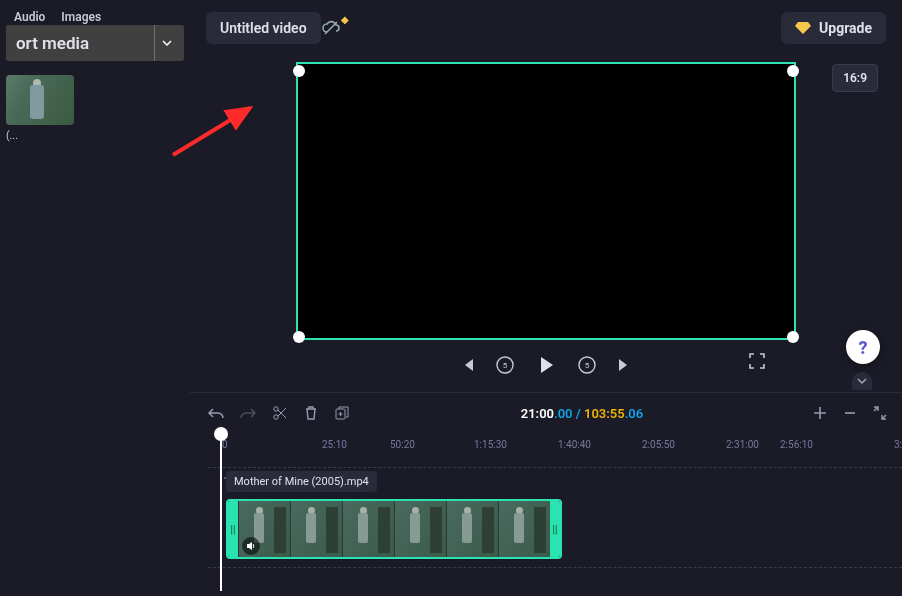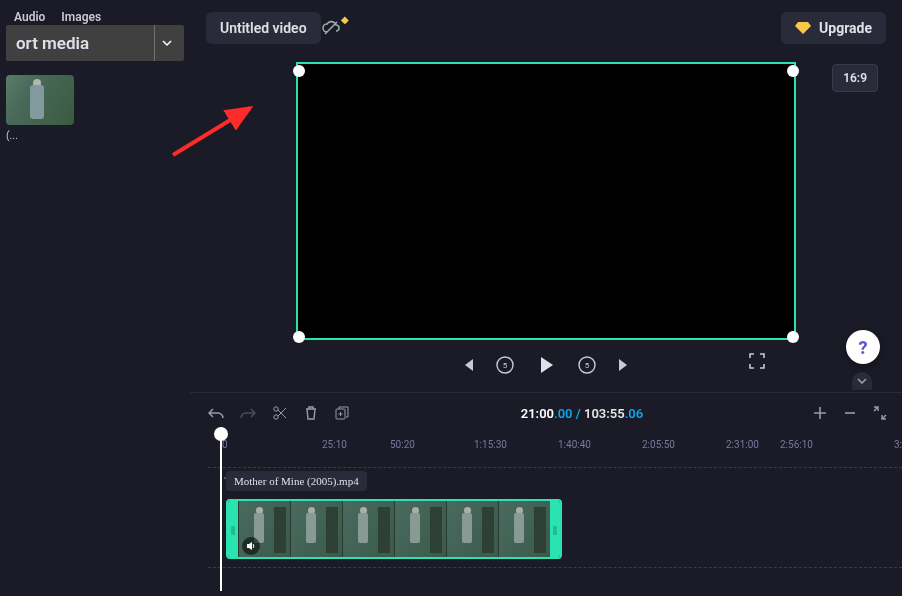--- a/index.html
+++ b/index.html
@@ -151,21 +151,21 @@
     width: 712px; height: 204px;
     background:#1a1b26;
     border-top: 1px solid #2a2b3a;
   }
   .tl-topbar { display:flex; align-items:center; height:40px; padding: 0 14px 0 18px;}
   .tl-ic { color:#9a9ab0; cursor:pointer; margin-right:16px;}
   .tl-ic.dis { opacity:0.4; cursor:default;}
   .tl-time { flex:1; text-align:center; font-size:13px; font-weight:600;}
   .tl-time .cur { color:#fff;}
   .tl-time .dim { color:#0ea5e9;}
-  .tl-time .tot { color:#e5e5e5;}
+  .tl-time .tot { color:#eab308;}
   .tl-right-ic { color:#9a9ab0; cursor:pointer; margin-left:14px;}
   .ruler {
     position:relative; height:24px;
     margin-left:18px;
     font-size:10px; color:#7878a0;
   }
   .playhead {
     position:absolute; left:12px; top:-2px;
     width:2px; height: 160px; background:#fff; z-index:5;
   }
@@ -180,21 +180,21 @@
     border-bottom:1px dashed #3a3b4a;
     height: 28px;
     display:flex;align-items:center; padding-left:14px;
     gap:6px; color:#6a6a80; font-size:12px;
   }
   .clip-tooltip {
     position:absolute; left:18px; top:-28px;
     background:#2a2b3a; color:#e0e0e8; font-size:11px;
     padding:4px 8px; border-radius:4px; z-index:4;
   }
-  .clip-wrap { position:relative; margin-top:4px; height:62px;font-family:Liberation Serif, serif;}
+  .clip-wrap { position:relative; margin-top:4px; height:62px;}
   .clip {
     position:absolute; left:18px; top:0;
     width:336px; height:60px;
     background:#0c3e2f;
     border:2px solid #2ae3b0; border-radius:4px;
     display:flex; overflow:hidden;
   }
   .clip-handle { width:10px; background:#2ae3b0; display:flex;align-items:center;justify-content:center; color:#053; font-size:10px; cursor:ew-resize;}
   .clip-frames { display:flex; flex:1;}
   .frame { flex:1; background:linear-gradient(120deg,#4a6a60,#3a5a4a); position:relative; border-left:1px solid #2a3a30;}

